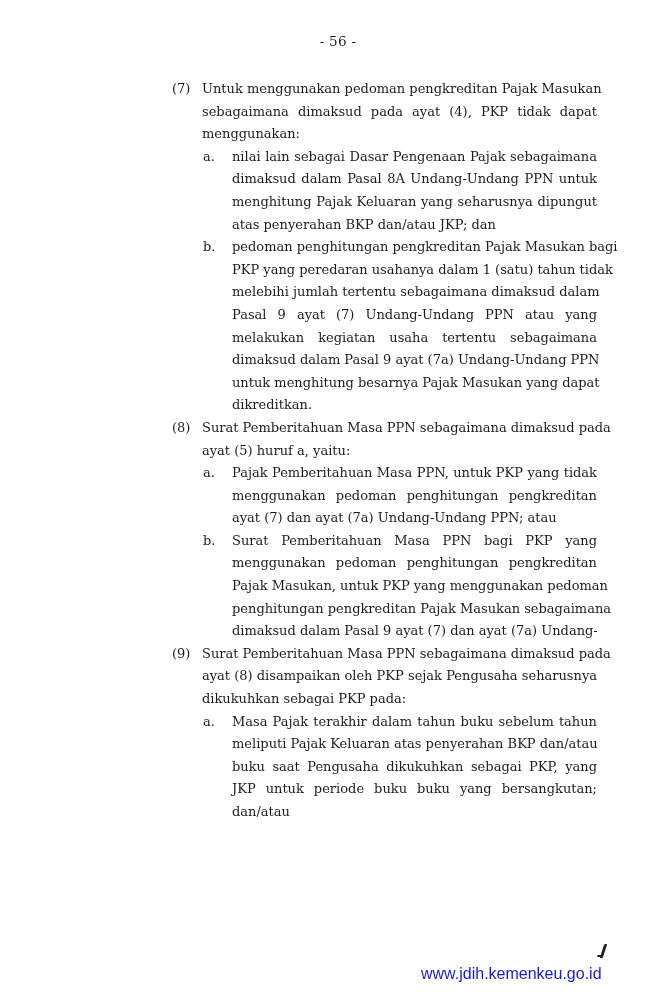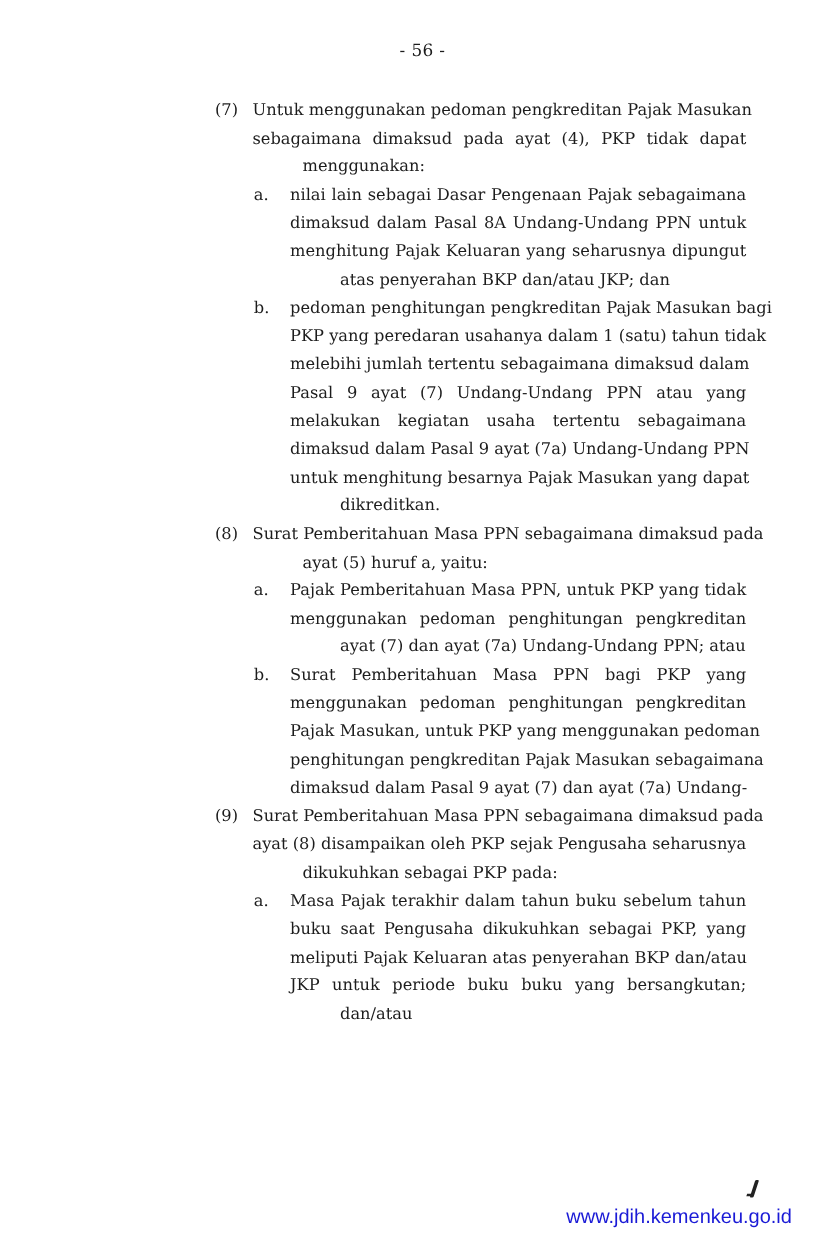--- a/index.html
+++ b/index.html
@@ -5,26 +5,26 @@
     html, body { margin: 0; padding: 0; background: #ffffff; }
     body { width: 654px; height: 1000px; position: relative; overflow: hidden;
       font-family: "DejaVu Serif", "Liberation Serif", serif; color: #1c1c1c; }
     .page-num { position: absolute; top: 33px; left: 0; width: 676px; text-align: center;
       font-size: 13.5px; letter-spacing: 0.3px; }
     .content { position: absolute; top: 78px; left: 172px; width: 425px; }
     .para { position: relative; padding-left: 30px; margin: 0; }
     .para .num { position: absolute; left: 0; top: 0; }
     .line { display: block; height: 22.6px; line-height: 22.6px; font-size: 13px;
       white-space: nowrap; text-align: justify; text-align-last: justify; }
-    .line.last { text-align-last: left; margin-left: 40px; }
+    .line.last { text-align-last: left; }
     .sub { position: relative; padding-left: 30px; }
     .sub .lbl { position: absolute; left: 1px; top: 0; line-height: 22.6px; font-size: 13px; }
     .num { line-height: 22.6px; font-size: 13px; }
     .footer-link { position: absolute; left: 421px; top: 965px; font-family: "Liberation Sans", sans-serif;
-      font-size: 16px; color: #1a1ad6; text-decoration: none; margin-left: 32px; }
+      font-size: 16px; color: #1a1ad6; text-decoration: none; }
     .mark { position: absolute; left: 602px; top: 944px; width: 3px; height: 14px; background: #222;
       transform: skewX(-18deg); border-radius: 1px; }
     .mark::after { content: ""; position: absolute; left: -3px; top: 11px; width: 5px; height: 2px; background:#222; }
   </style>
 </head>
 <body>
 
 <div class="page-num">- 56 -</div>
 
 <div class="content" id="content">
@@ -72,22 +72,22 @@
       </div>
     </div>
     <div class="para">
       <span class="num">(9)</span>
       <span class="line">Surat Pemberitahuan Masa PPN sebagaimana dimaksud pada</span>
       <span class="line">ayat (8) disampaikan oleh PKP sejak Pengusaha seharusnya</span>
       <span class="line last">dikukuhkan sebagai PKP pada:</span>
       <div class="sub">
         <span class="lbl">a.</span>
         <span class="line">Masa Pajak terakhir dalam tahun buku sebelum tahun</span>
+        <span class="line">meliputi Pajak Keluaran atas penyerahan BKP dan/atau</span>
         <span class="line">buku saat Pengusaha dikukuhkan sebagai PKP, yang</span>
-        <span class="line">meliputi Pajak Keluaran atas penyerahan BKP dan/atau</span>
         <span class="line">JKP untuk periode buku buku yang bersangkutan;</span>
         <span class="line last">dan/atau</span>
       </div>
     </div>
   </div>
 
 <div class="mark"></div>
 <a class="footer-link">www.jdih.kemenkeu.go.id</a>
 
 </body></html>

